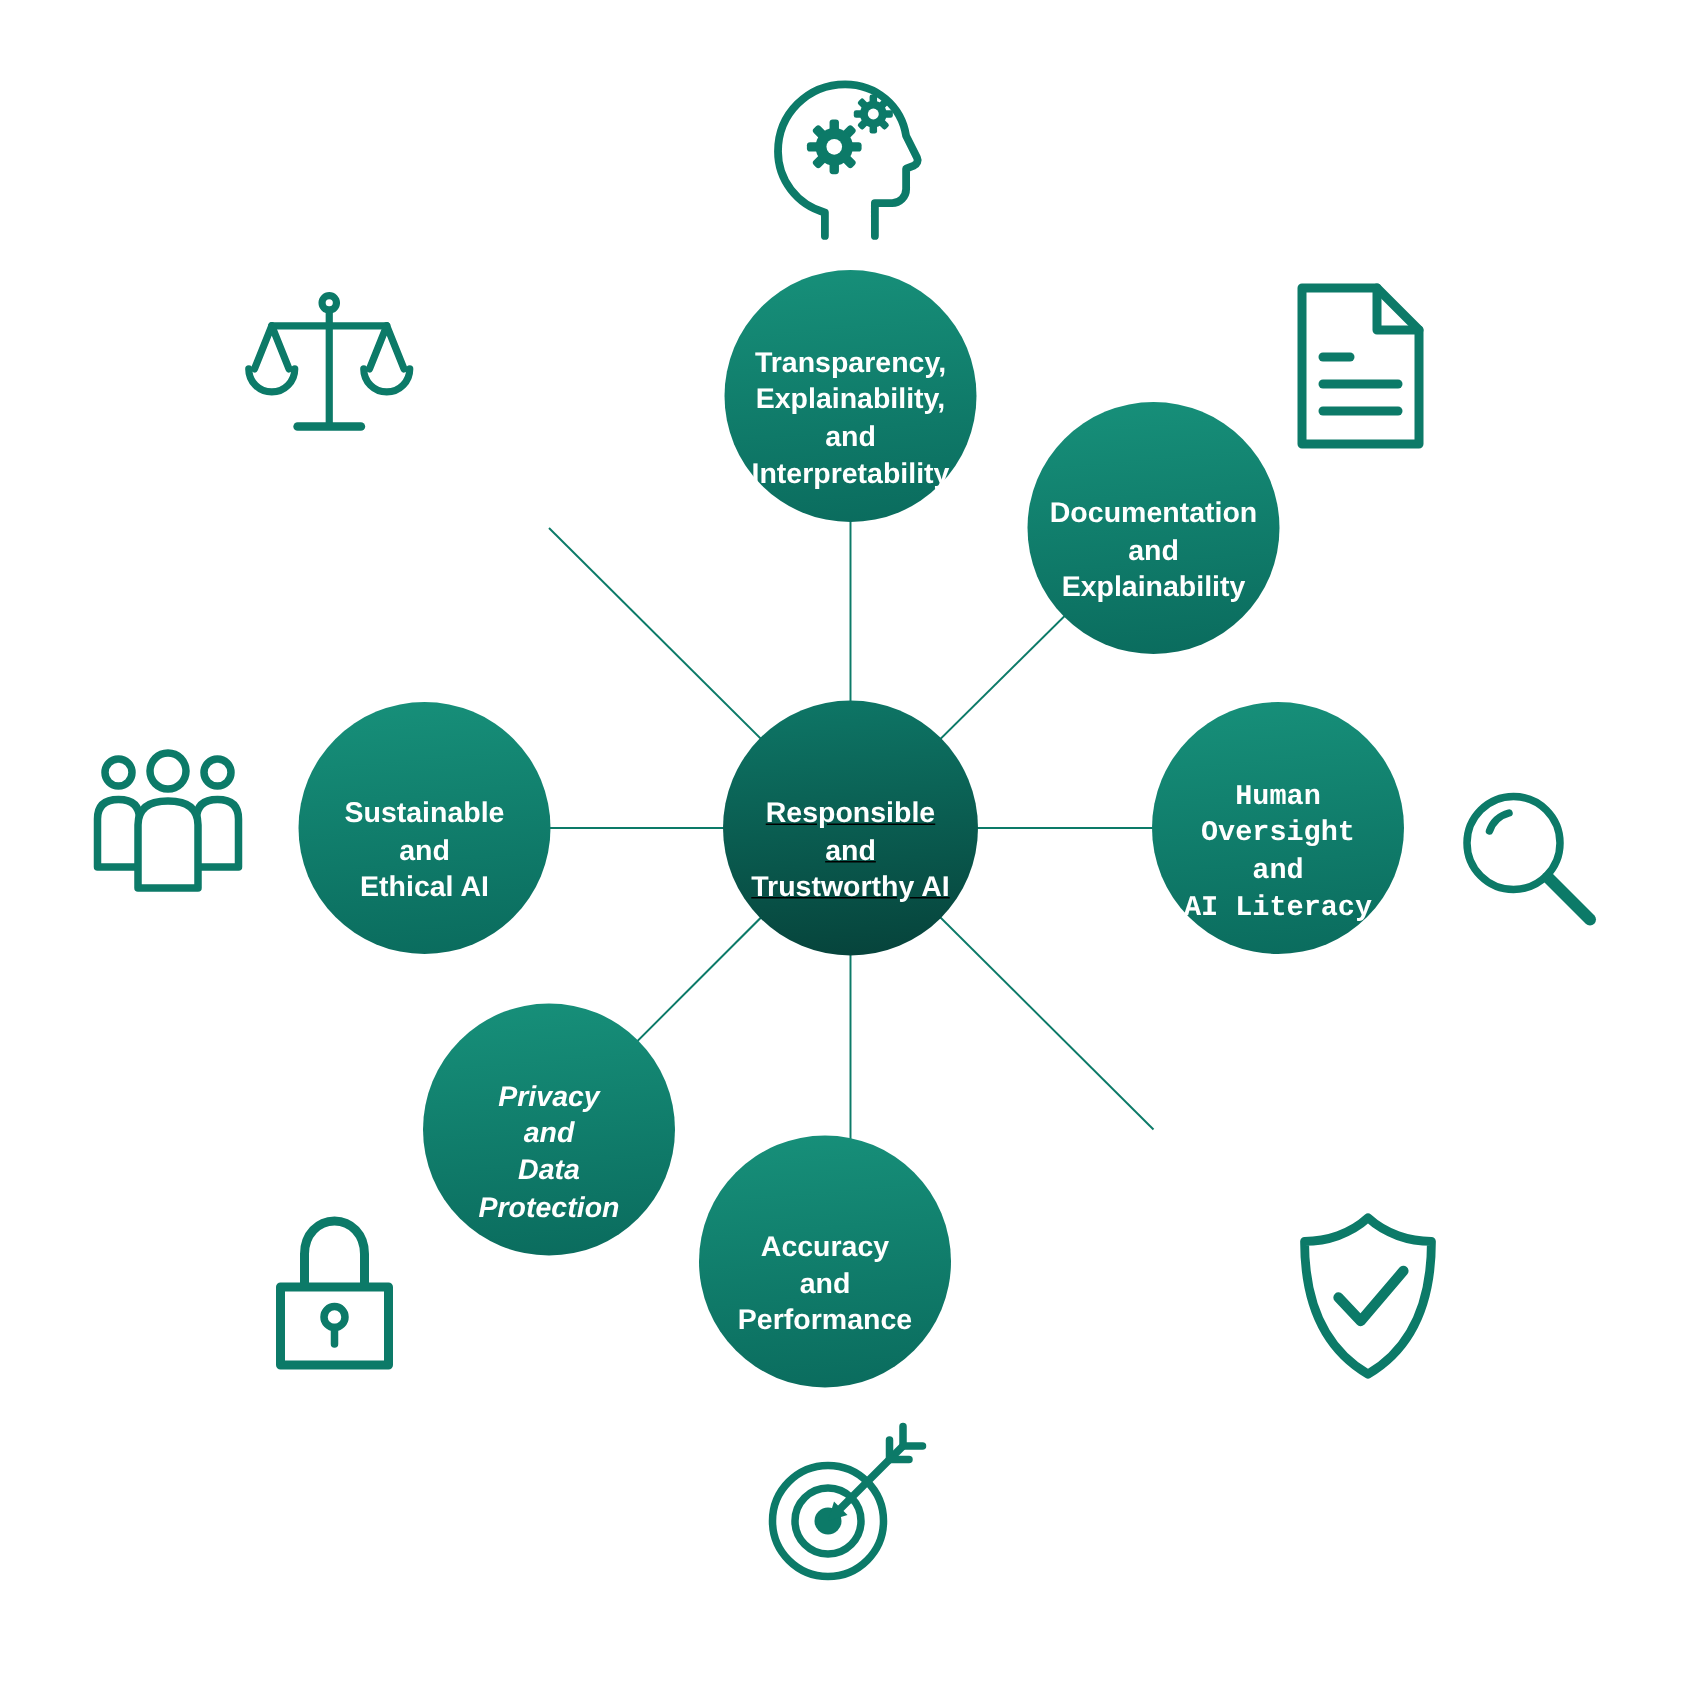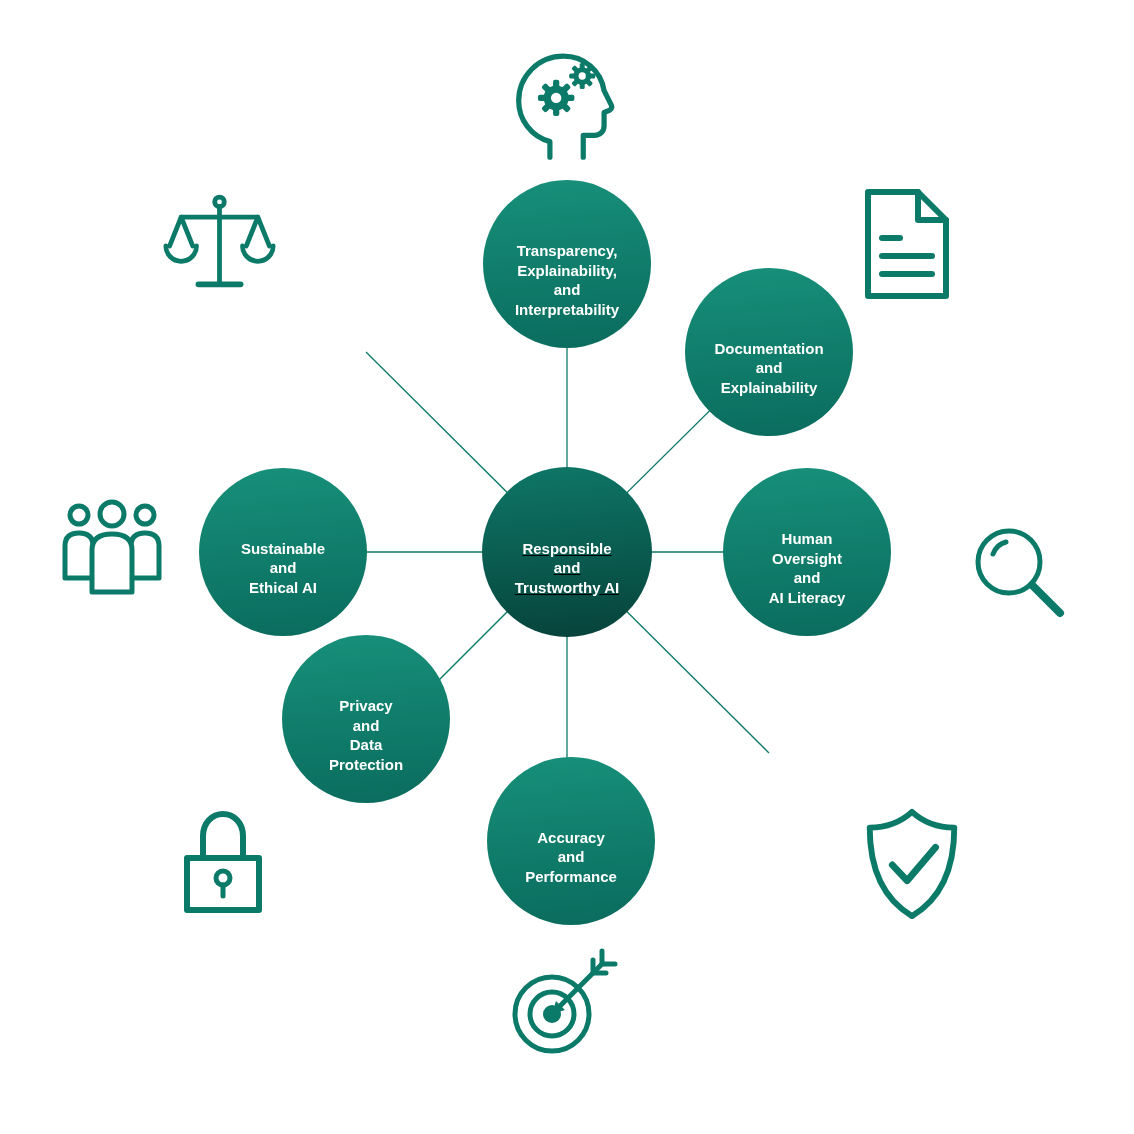--- a/index.html
+++ b/index.html
@@ -36,21 +36,21 @@
     background: linear-gradient(175deg, var(--node-gradient-start, #17907a) 0%, var(--node-gradient-end, #0a6b5d) 100%);
   }
   .node--center {
     width: 170px;
     height: 170px;
     background: linear-gradient(175deg, var(--center-gradient-start, #0e7767) 0%, var(--center-gradient-end, #06423a) 100%);
   }
   .node-label {
     color: var(--text-color, #ffffff);
     font-weight: bold;
-    font-size: 15px;
+    font-size: 19px;
     line-height: 1.3;
     text-align: center;
     white-space: pre-line;
     padding: 0 10px;
     margin-top: 32px;
   }
   .icon {
     position: absolute;
     z-index: 1;
   }
@@ -96,32 +96,32 @@
     <span class="node-label">Transparency,
 Explainability,
 and
 Interpretability</span>
   </div>
   <div class="node" style="left:685px; top:268px;">
     <span class="node-label">Documentation
 and
 Explainability</span>
   </div>
-  <div class="node" style="left:723px; top:468px;">
+  <div class="node" style="left:768px; top:468px;font-family:Liberation Mono, monospace;">
     <span class="node-label">Human
 Oversight
 and
 AI Literacy</span>
   </div>
-  <div class="node" style="left:487px; top:757px;">
+  <div class="node" style="left:466px; top:757px;">
     <span class="node-label">Accuracy
 and
 Performance</span>
   </div>
-  <div class="node" style="left:282px; top:635px;">
+  <div class="node" style="left:282px; top:669px;font-style:italic;">
     <span class="node-label">Privacy
 and
 Data
 Protection</span>
   </div>
   <div class="node" style="left:199px; top:468px;">
     <span class="node-label">Sustainable
 and
 Ethical AI</span>
   </div>

